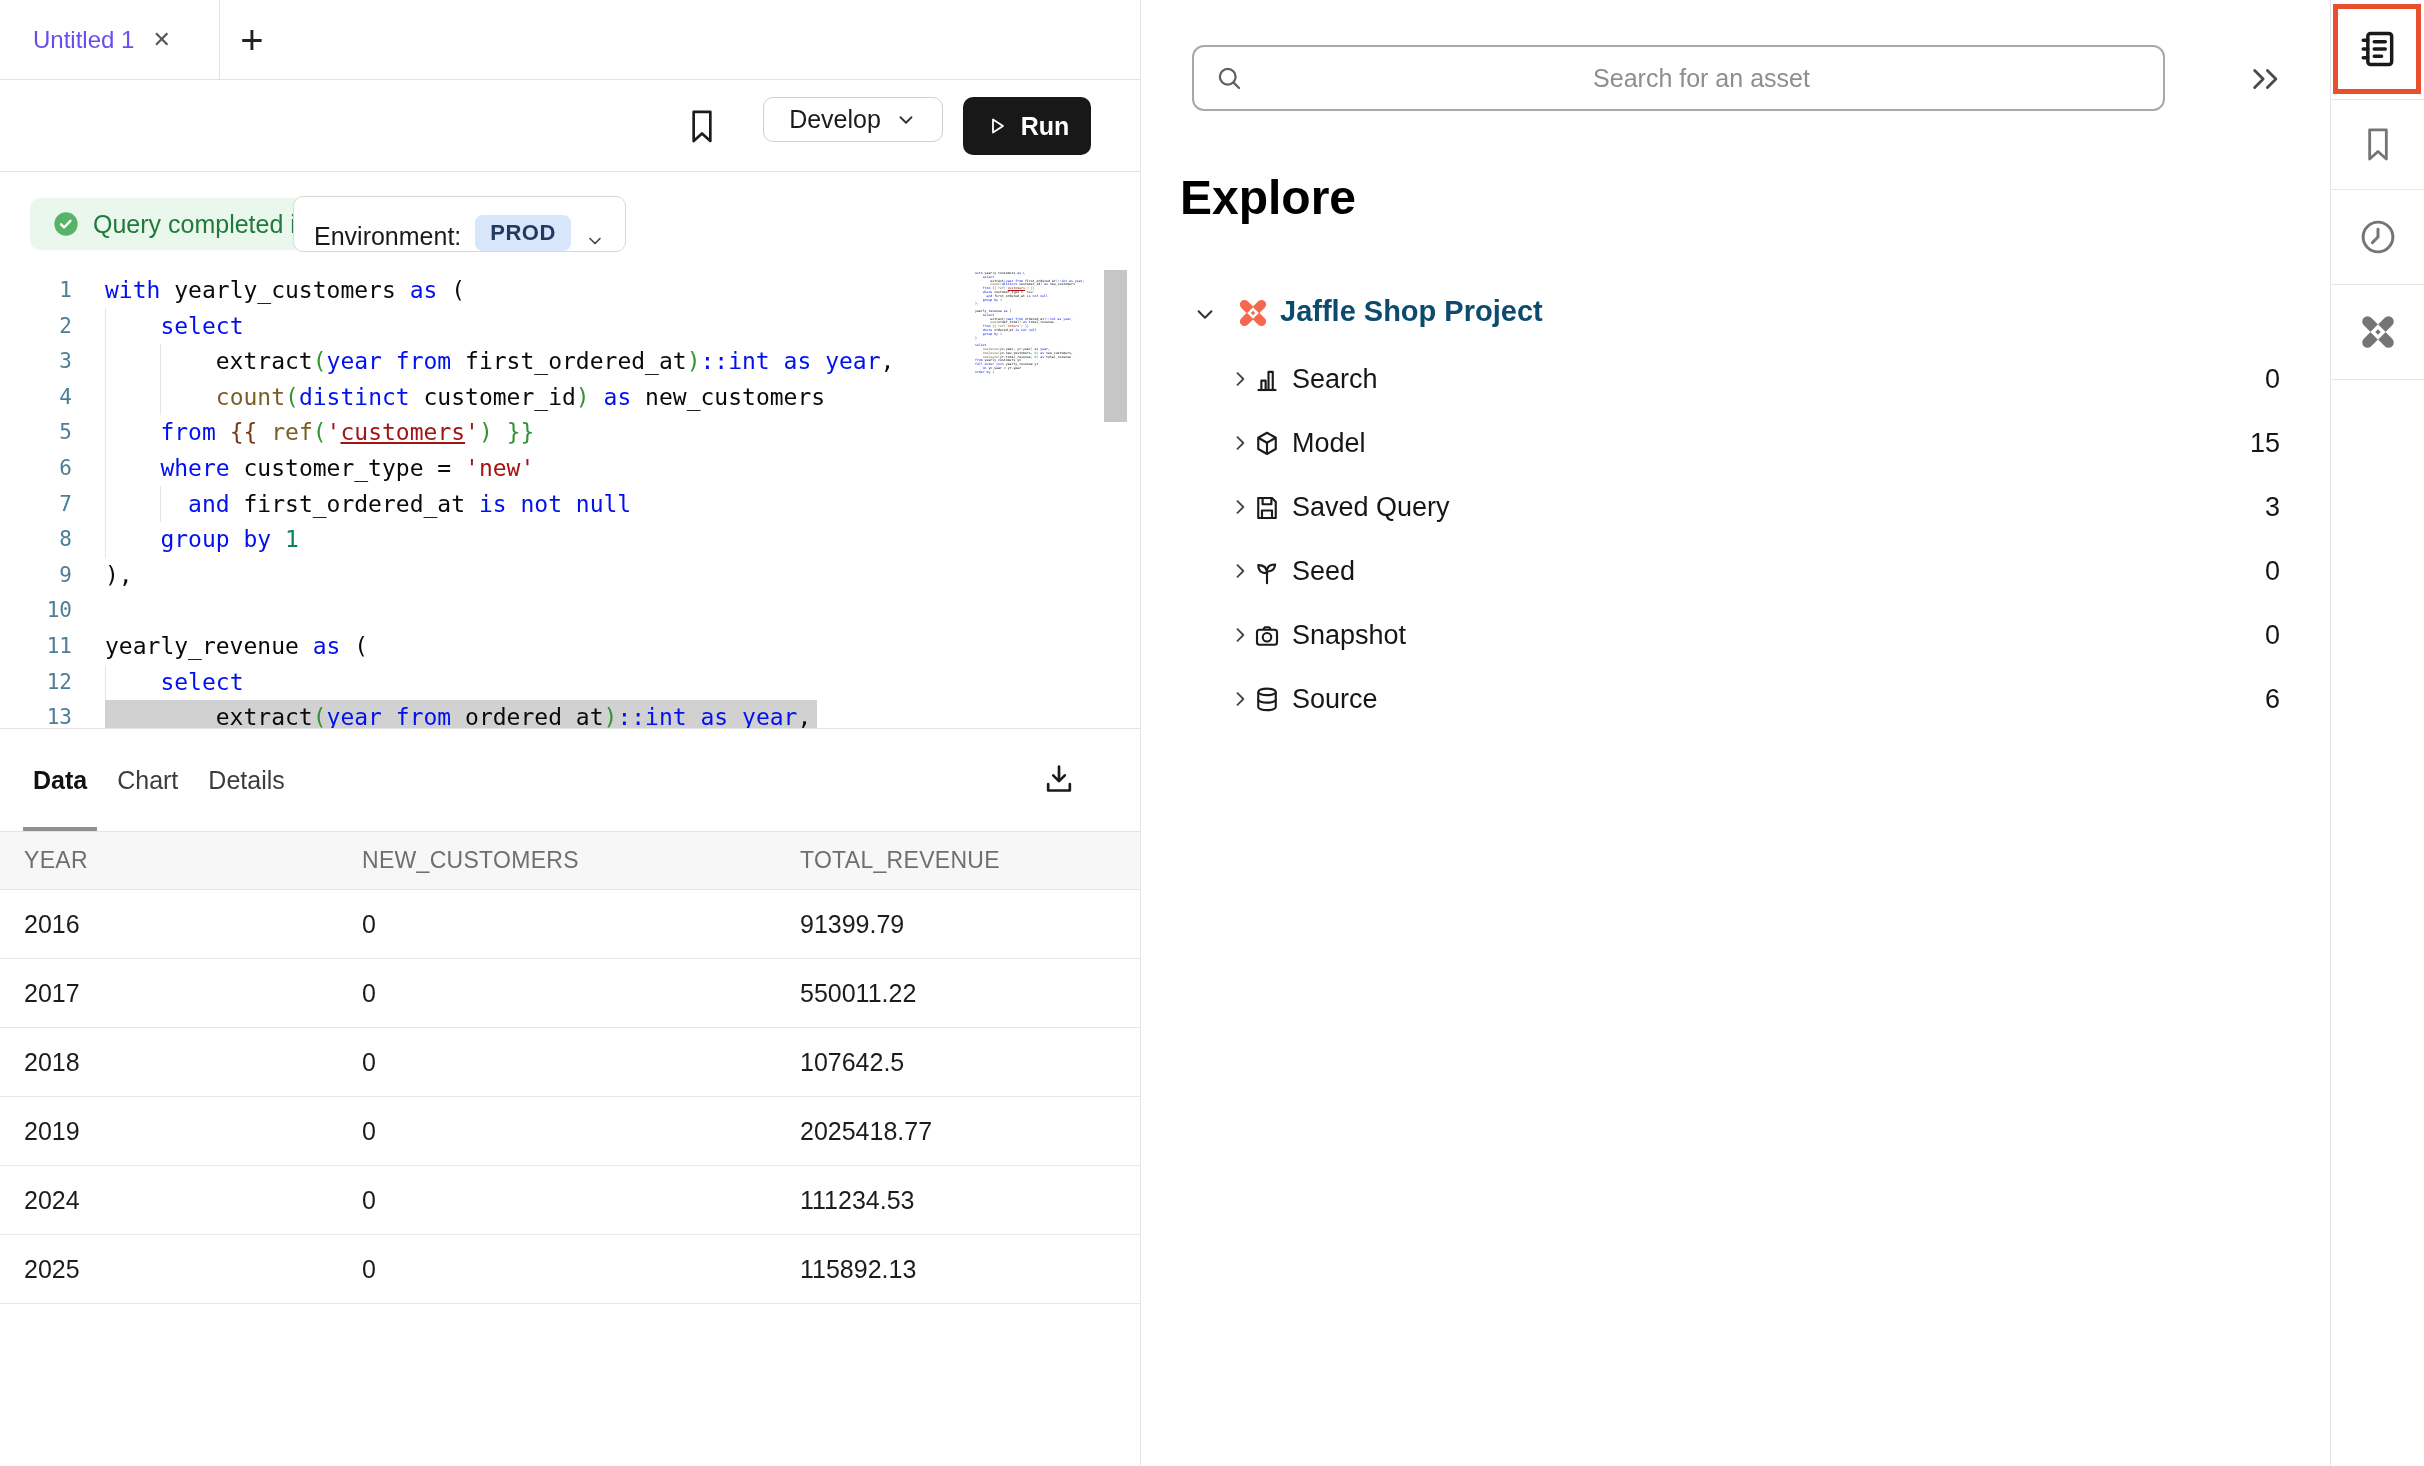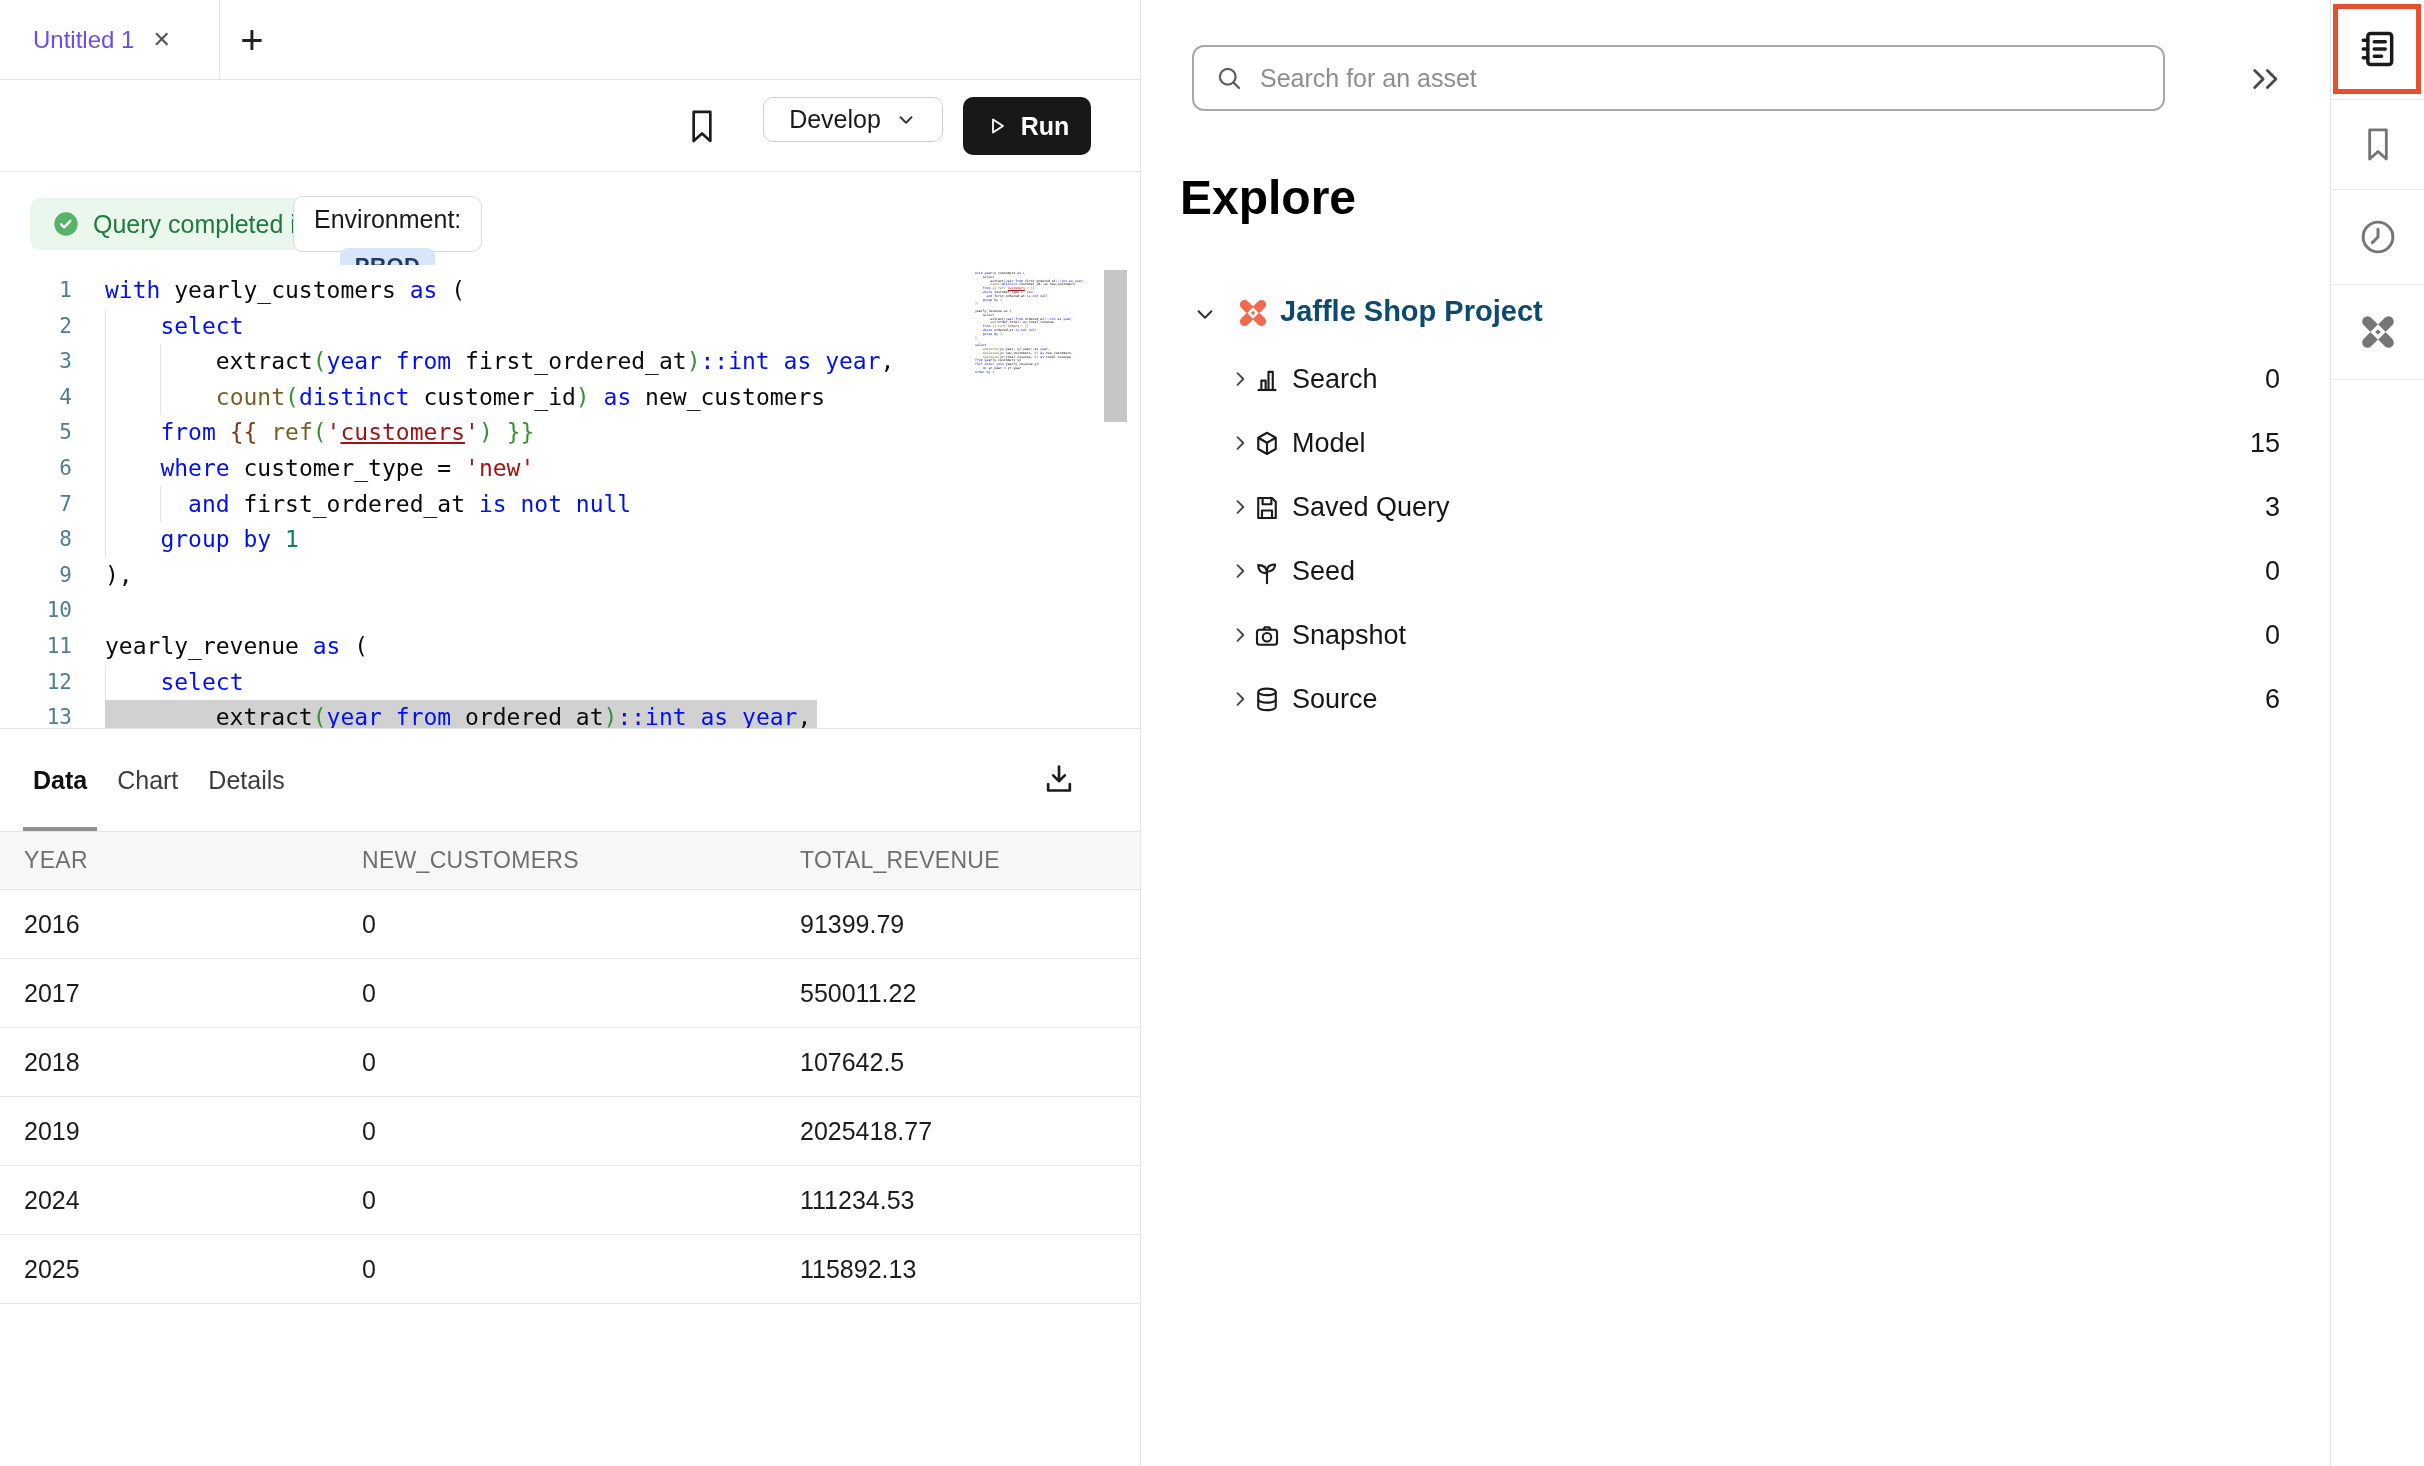--- a/index.html
+++ b/index.html
@@ -23,21 +23,21 @@
                  gap:14px; font-size:25px; color:#1a1a1a; cursor:pointer; }
   .run-btn { position:absolute; left:963px; top:17px; width:128px; height:58px; background:var(--run-bg);
              border-radius:10px; display:flex; align-items:center; justify-content:center; gap:12px;
              color:#fff; font-size:25px; font-weight:600; cursor:pointer; }
 
   .statusbar { position:absolute; left:0; top:172px; width:1140px; height:93px; }
   .status-pill { position:absolute; left:30px; top:26px; height:52px; background:var(--success-bg);
                  border-radius:10px; display:flex; align-items:center; gap:13px; padding:0 22px;
                  font-size:25px; color:var(--success-text); }
   .env-ctl { position:absolute; left:293px; top:24px; height:56px; border:1px solid #d9d9d9; border-radius:10px;
-             background:#fff; display:flex; align-items:center; gap:14px; padding:8px 20px; cursor:pointer;flex-direction:column; }
+             background:#fff; display:flex; align-items:flex-end; gap:14px; padding:0 20px; cursor:pointer; }
   .env-label { font-size:25px; color:#1a1a1a; }
   .env-pill { background:var(--prod-pill-bg); color:var(--prod-pill-text); font-size:22px; font-weight:600;
               border-radius:8px; padding:5px 15px; letter-spacing:.5px; }
 
   
   .editor { position:absolute; left:0; top:265px; width:1140px; height:463px; overflow:hidden; background:#fff; }
   .gutter { position:absolute; left:0; top:8px; width:72px; text-align:right;
             font-family:"DejaVu Sans Mono", monospace; font-size:21px; color:var(--line-number); }
   .ln { height:35.6px; line-height:35.6px; }
   .codebox { position:absolute; left:105px; top:8px; width:862px; overflow:hidden;
@@ -66,21 +66,21 @@
            font-size:23px; color:#6f6f6f; letter-spacing:.3px; }
   .tbody { position:absolute; left:0; top:161px; width:1140px; }
   .trow { width:1140px; height:69px; display:grid; grid-template-columns:338px 438px 1fr; align-items:center;
           padding-left:24px; font-size:25px; color:#1c1c1c; border-bottom:1px solid #e8e8e8; }
 
   
   .vdiv { position:absolute; top:0; width:1px; height:1466px; background:#e4e4e4; }
   .search-box { position:absolute; left:1192px; top:45px; width:973px; height:66px; border:2px solid #a8a8a8;
                 border-radius:12px; display:flex; align-items:center; padding:0 20px; gap:16px; background:#fff; }
   .search-box svg { flex:0 0 auto; color:#5f5f5f; }
-  .search-box input { flex:1; border:none; outline:none; font-size:25px; font-family:"Liberation Sans",sans-serif; color:#111; background:transparent; }
+  .search-box input { flex:1; border:none; outline:none; font-size:25px; font-family:"Liberation Sans",sans-serif; color:#111; background:transparent;text-align:center; }
   .search-box input::placeholder { color:#8e8e8e; }
   .collapse-btn { position:absolute; left:2246px; top:62px; width:44px; height:34px; color:#4a4a4a; cursor:pointer; }
   .explore-h { position:absolute; left:1180px; top:170px; font-size:48px; font-weight:600; color:#000000; }
   .proj-row { position:absolute; left:1180px; top:291px; width:1150px; height:44px; cursor:pointer; }
   .proj-row .chev { position:absolute; left:14px; top:12px; color:#333; }
   .proj-row .logo { position:absolute; left:56px; top:5px; }
   .proj-row .plabel { position:absolute; left:100px; top:4px; font-size:29px; font-weight:600; color:#0c4a6e; }
   .tree { position:absolute; left:1180px; top:348px; width:1150px; }
   .titem { position:relative; height:64px; cursor:pointer; }
   .titem .chev { position:absolute; left:50px; top:21px; color:#444; }

